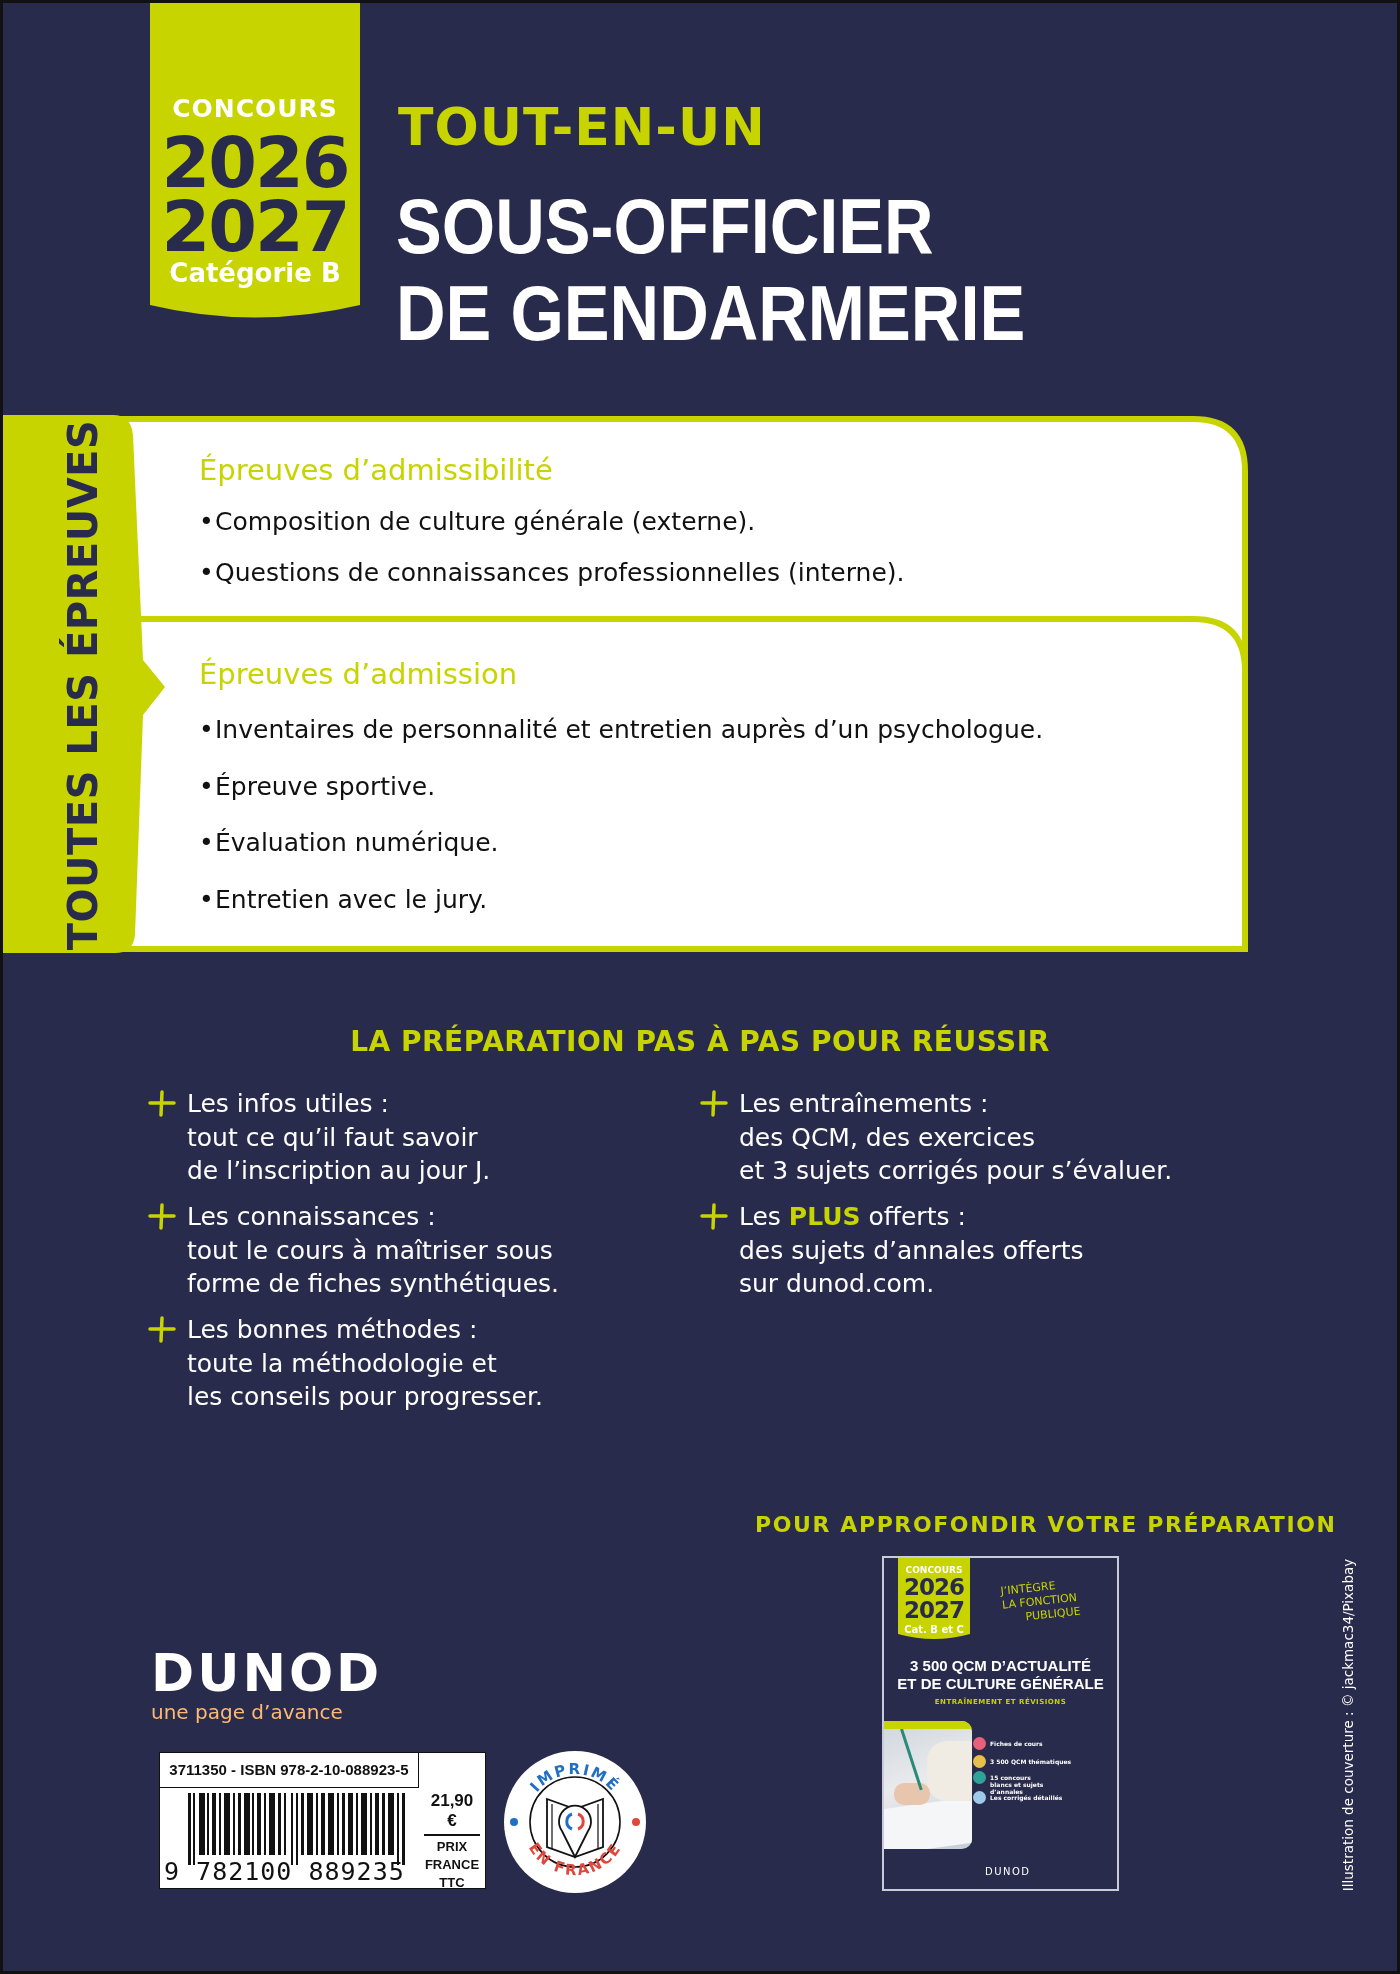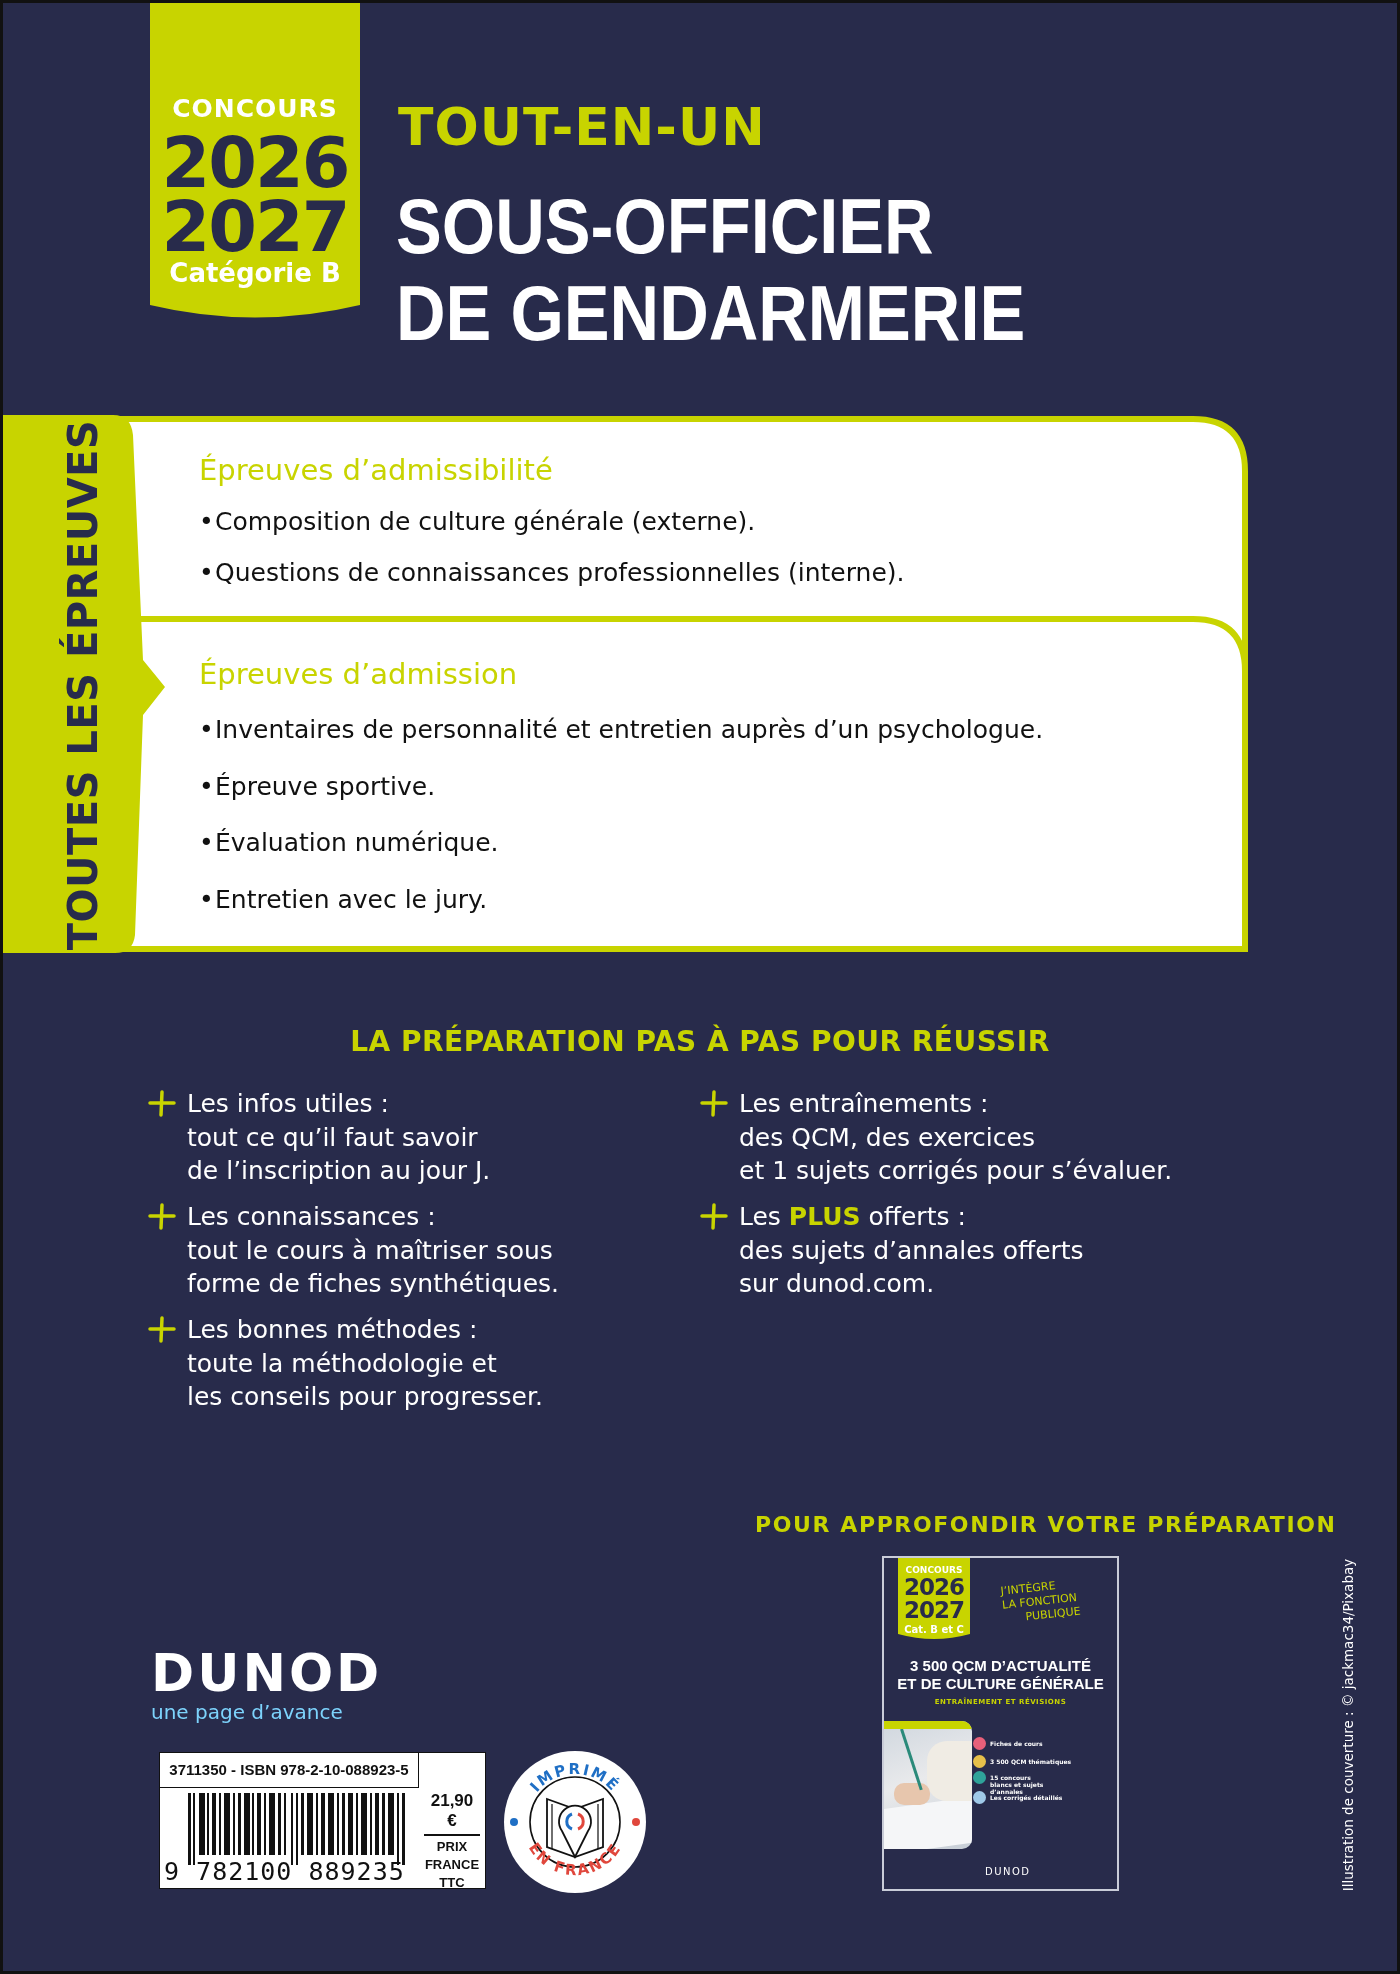--- a/index.html
+++ b/index.html
@@ -51,21 +51,21 @@
   #mini .photo .hand { position:absolute; left:12px; top:62px; width:36px; height:22px; background:#e7c6ad; border-radius:10px; }
   #mini .photo .pencil { position:absolute; left:18px; top:8px; width:3px; height:64px; background:#2a8a7a; transform:rotate(-18deg); transform-origin:top; }
   #mini .photo .paper { position:absolute; left:0; top:82px; width:90px; height:46px; background:#f5f6f8; transform:skewY(-8deg); }
   #mini .feat { position:absolute; left:106px; color:#fff; font-size:6px; line-height:7px; font-family:"DejaVu Sans", sans-serif; font-weight:bold; }
   #mini .feat .dot { position:absolute; left:-17px; top:-3px; width:13px; height:13px; border-radius:50%; }
   #mini .mlogo { position:absolute; left:101px; top:308px; color:#fff; font-family:"DejaVu Sans", sans-serif; font-size:10px; letter-spacing:1.5px; }
 
   
   #dunod { left:148px; top:1644px; }
   #dunod .word { color:#fff; font-family:"DejaVu Sans", sans-serif; font-weight:bold; font-size:52px; letter-spacing:3px; line-height:52px; }
-  #dunod .tag { color:#7dd3fc; font-family:"DejaVu Sans", sans-serif; font-size:20px; line-height:22px; margin-top:2px; }
+  #dunod .tag { color:#fdba74; font-family:"DejaVu Sans", sans-serif; font-size:20px; line-height:22px; margin-top:2px; }
 
   
   #barcode { left:156px; top:1749px; width:325px; height:135px; background:#fff; border:1px solid #111; }
   #barcode .isbn { position:absolute; left:0; top:0; width:258px; height:34px; border-right:1px solid #111; border-bottom:1px solid #111; text-align:center; font-family:"Liberation Sans", sans-serif; font-weight:bold; font-size:15px; line-height:34px; color:#111; transform-origin:center; }
   #barcode .bars { position:absolute; left:28px; top:40px; width:220px; height:72px; }
   #barcode .digits { position:absolute; left:4px; top:106px; width:254px; font-family:"DejaVu Sans Mono", monospace; font-size:25px; line-height:26px; color:#111; letter-spacing:1px; }
   #barcode .price-col { position:absolute; left:259px; top:0; width:66px; height:169px; text-align:center; color:#111; font-family:"Liberation Sans", sans-serif; font-weight:bold; }
   #barcode .price { margin-top:38px; font-size:17px; line-height:20px; padding-bottom:3px; border-bottom:2px solid #111; margin-left:5px; margin-right:5px; }
   #barcode .prix { font-size:13px; line-height:14px; margin-top:4px; }
 
@@ -150,21 +150,21 @@
   </div>
 
   <div class="prep-item" style="left:736px; top:1084px">
     <span class="plus">
         <svg width="30" height="30" viewBox="0 0 30 30">
           <path d="M3 15 H27 M15 4 L14 27" stroke="#c8d400" stroke-width="3.5" stroke-linecap="round" fill="none"></path>
         </svg>
       </span>
     <div>Les entraînements :</div>
     <div>des QCM, des exercices</div>
-    <div>et 1 sujets corrigés pour s’évaluer.</div>
+    <div>et 3 sujets corrigés pour s’évaluer.</div>
   </div>
   <div class="prep-item" style="left:736px; top:1197px">
     <span class="plus">
         <svg width="30" height="30" viewBox="0 0 30 30">
           <path d="M3 15 H27 M15 4 L14 27" stroke="#c8d400" stroke-width="3.5" stroke-linecap="round" fill="none"></path>
         </svg>
       </span>
     <div><span>Les </span><span class="hl">PLUS</span><span> offerts :</span></div>
     <div>des sujets d’annales offerts</div>
     <div>sur dunod.com.</div>

